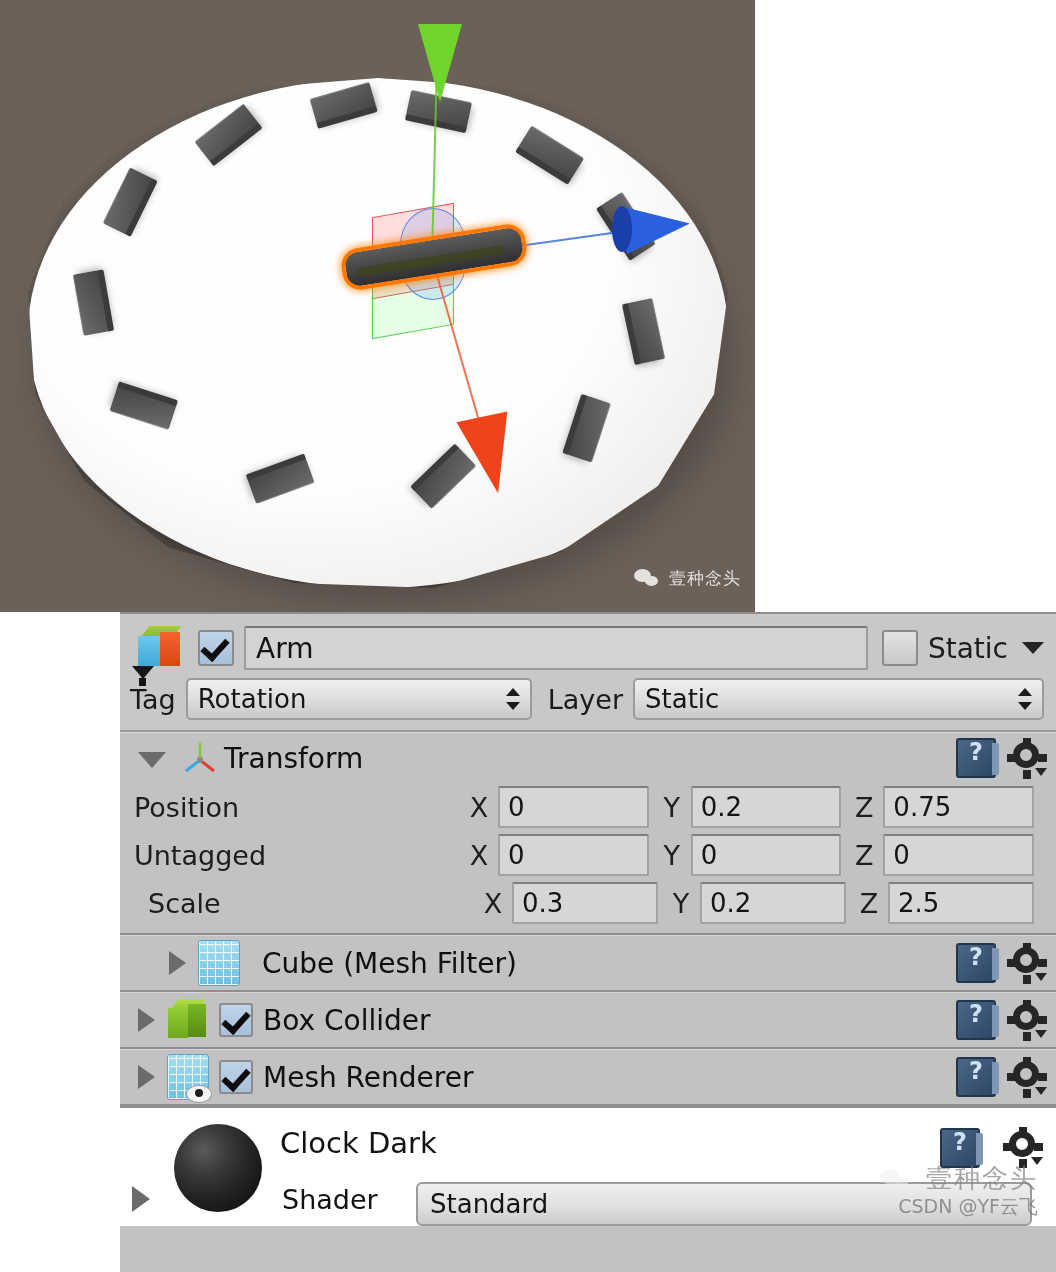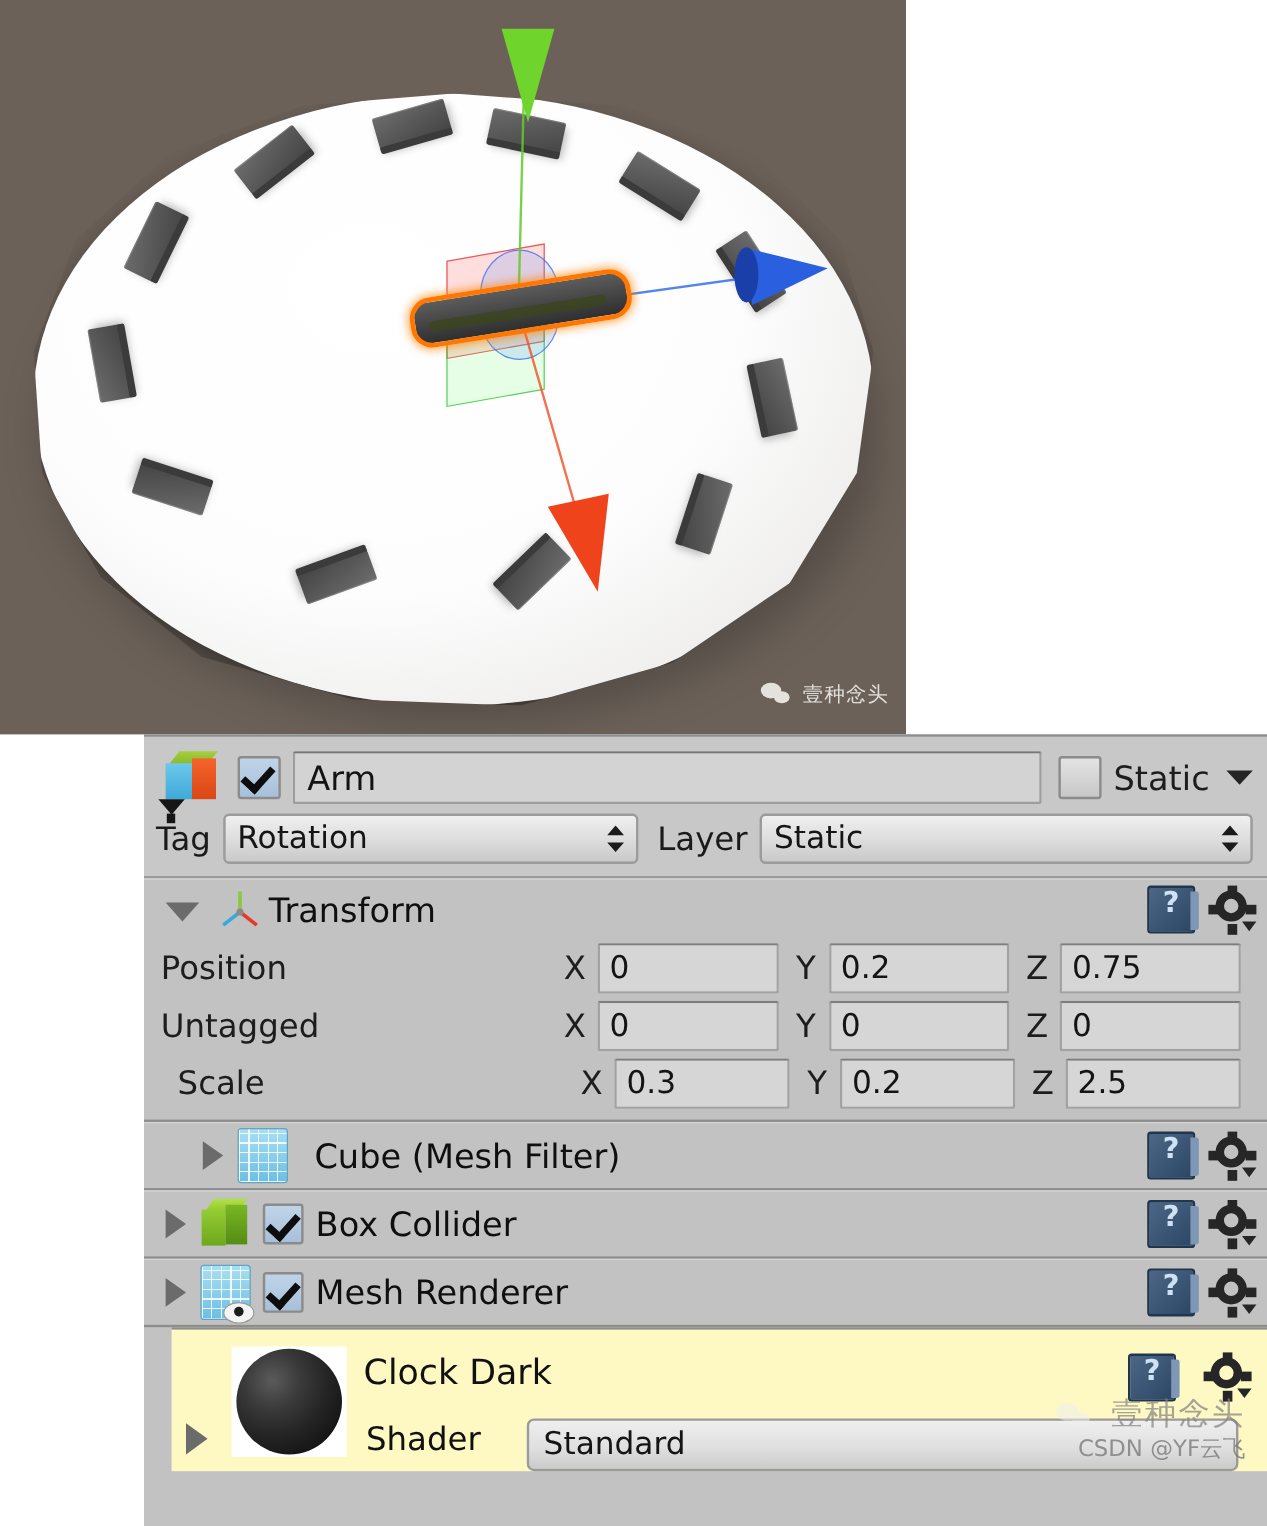--- a/index.html
+++ b/index.html
@@ -252,21 +252,21 @@
   .ico-meshrend .eye{
     position:absolute;right:-4px;bottom:-4px;width:24px;height:16px;
     background:#f4f4f4;border-radius:50%;border:1px solid #999;
   }
   .ico-meshrend .eye::after{
     content:"";position:absolute;left:8px;top:3px;width:8px;height:8px;
     background:#1d1d1d;border-radius:50%;
   }
 
   
-  .mat-block{background:#fef9c3;border-top:2px solid #8e8e8e;position:relative;height:118px;margin-left:23px;}
+  .mat-block{background:#ffffff;border-top:2px solid #8e8e8e;position:relative;height:118px;}
   .mat-sphere-wrap{
     position:absolute;left:50px;top:14px;width:96px;height:92px;background:#fff;
   }
   .mat-sphere{
     position:absolute;left:4px;top:2px;width:88px;height:88px;border-radius:50%;
     background:radial-gradient(circle at 34% 30%, #5b5b5b 0%, #3a3a3a 28%, #242424 55%, #111 85%);
   }
   .mat-name{position:absolute;left:160px;top:18px;font-size:29px;color:#111;}
   .mat-shader-label{position:absolute;left:162px;top:76px;font-size:27px;color:#111;}
   .mat-shader-dd{

